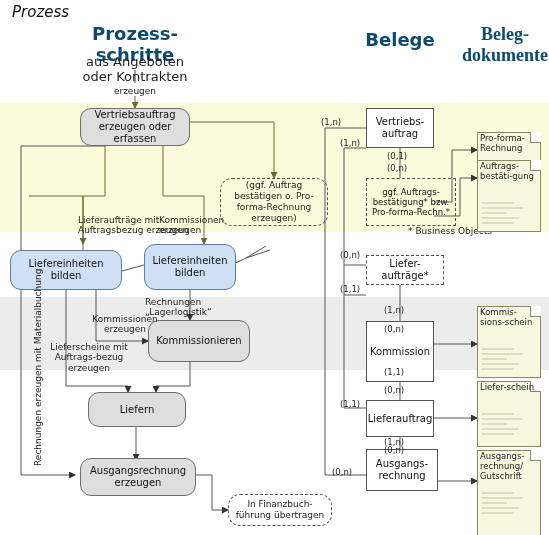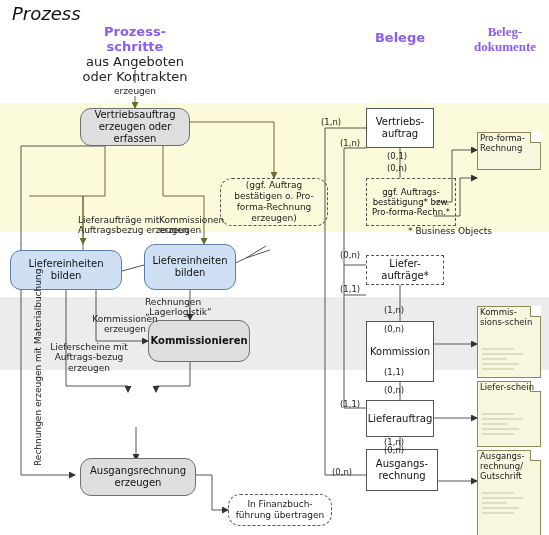--- a/index.html
+++ b/index.html
@@ -16,26 +16,26 @@
   .band-gray{top:297px;height:73px;background:#ececec;}
 
   
   svg.wires{position:absolute;left:0;top:0;width:549px;height:535px;overflow:visible;}
 
   
   .t{position:absolute;line-height:1.16;}
   .ctr{text-align:center;}
 
   .title-prozess{
-    left:12px;top:4px;font-size:18px;font-style:italic;
+    left:12px;top:4px;font-size:15px;font-style:italic;
     font-family:"DejaVu Sans","Liberation Sans",sans-serif;
     color:#111;
   }
   .colhead{
-    font-size:13px;font-weight:bold;text-align:center;color:#8b5cf6;
+    font-size:18px;font-weight:bold;text-align:center;color:#0c4a6e;
   }
 
   .sub{font-size:13px;text-align:center;color:#222;}
   .edgelbl{font-size:9px;color:#222;}
   .card{font-size:8.5px;color:#222;white-space:nowrap;}
   .note{font-size:9px;color:#222;}
   .vtext{
     position:absolute;font-size:9px;color:#222;white-space:nowrap;
     transform-origin:0 0;transform:rotate(-90deg);
   }
@@ -193,24 +193,27 @@
   </div>
 
   <div class="proc proc-blue" style="left:10px;top:250px;width:112px;height:40px;">
     <span>Liefereinheiten bilden</span>
   </div>
 
   <div class="proc proc-blue" style="left:144px;top:244px;width:92px;height:46px;">
     <span>Liefereinheiten bilden</span>
   </div>
 
-  <div class="proc proc-gray" style="left:148px;top:320px;width:102px;height:42px;font-weight:bold;">
+  <div class="proc proc-gray" style="left:148px;top:320px;width:102px;height:42px;">
     <span>Kommissionieren</span>
   </div>
 
+  <div class="proc proc-gray" style="left:88px;top:392px;width:98px;height:35px;">
+    <span>Liefern</span>
+  </div>
 
   <div class="proc proc-gray" style="left:80px;top:458px;width:116px;height:38px;">
     <span>Ausgangsrechnung erzeugen</span>
   </div>
 
   <div class="proc proc-dash" style="left:228px;top:494px;width:104px;height:32px;font-size:9px;">
     <span>In Finanzbuch-führung übertragen</span>
   </div>
 
   <div class="t edgelbl" style="left:78px;top:215px;width:140px;">Lieferaufträge mit Auftragsbezug erzeugen</div>
@@ -270,20 +273,32 @@
 
   <div class="t card" style="left:384px;top:446px;">(0,n)</div>
   <div class="t card" style="left:332px;top:468px;">(0,n)</div>
 
   <div class="doc" style="left:477px;top:132px;width:64px;height:38px;">
     <div class="page"></div>
     <div class="fold"></div>
     <div class="dlabel">Pro-forma-Rechnung</div>
   </div>
 
+  <div class="doc" style="left:477px;top:160px;width:64px;height:72px;">
+    <div class="page"></div>
+    <div class="fold"></div>
+    <div class="dlabel">Auftrags-bestäti-gung</div>
+    <div class="lines" style="top:42px;">
+      <i class="a"></i>
+        <i class="b"></i>
+        <i class="c"></i>
+        <i class="d"></i>
+        <i class="a"></i>
+    </div>
+  </div>
 
   <div class="doc" style="left:477px;top:306px;width:64px;height:72px;">
     <div class="page"></div>
     <div class="fold"></div>
     <div class="dlabel">Kommis-sions-schein</div>
     <div class="lines" style="top:42px;">
       <i class="a"></i>
         <i class="b"></i>
         <i class="c"></i>
         <i class="d"></i>

